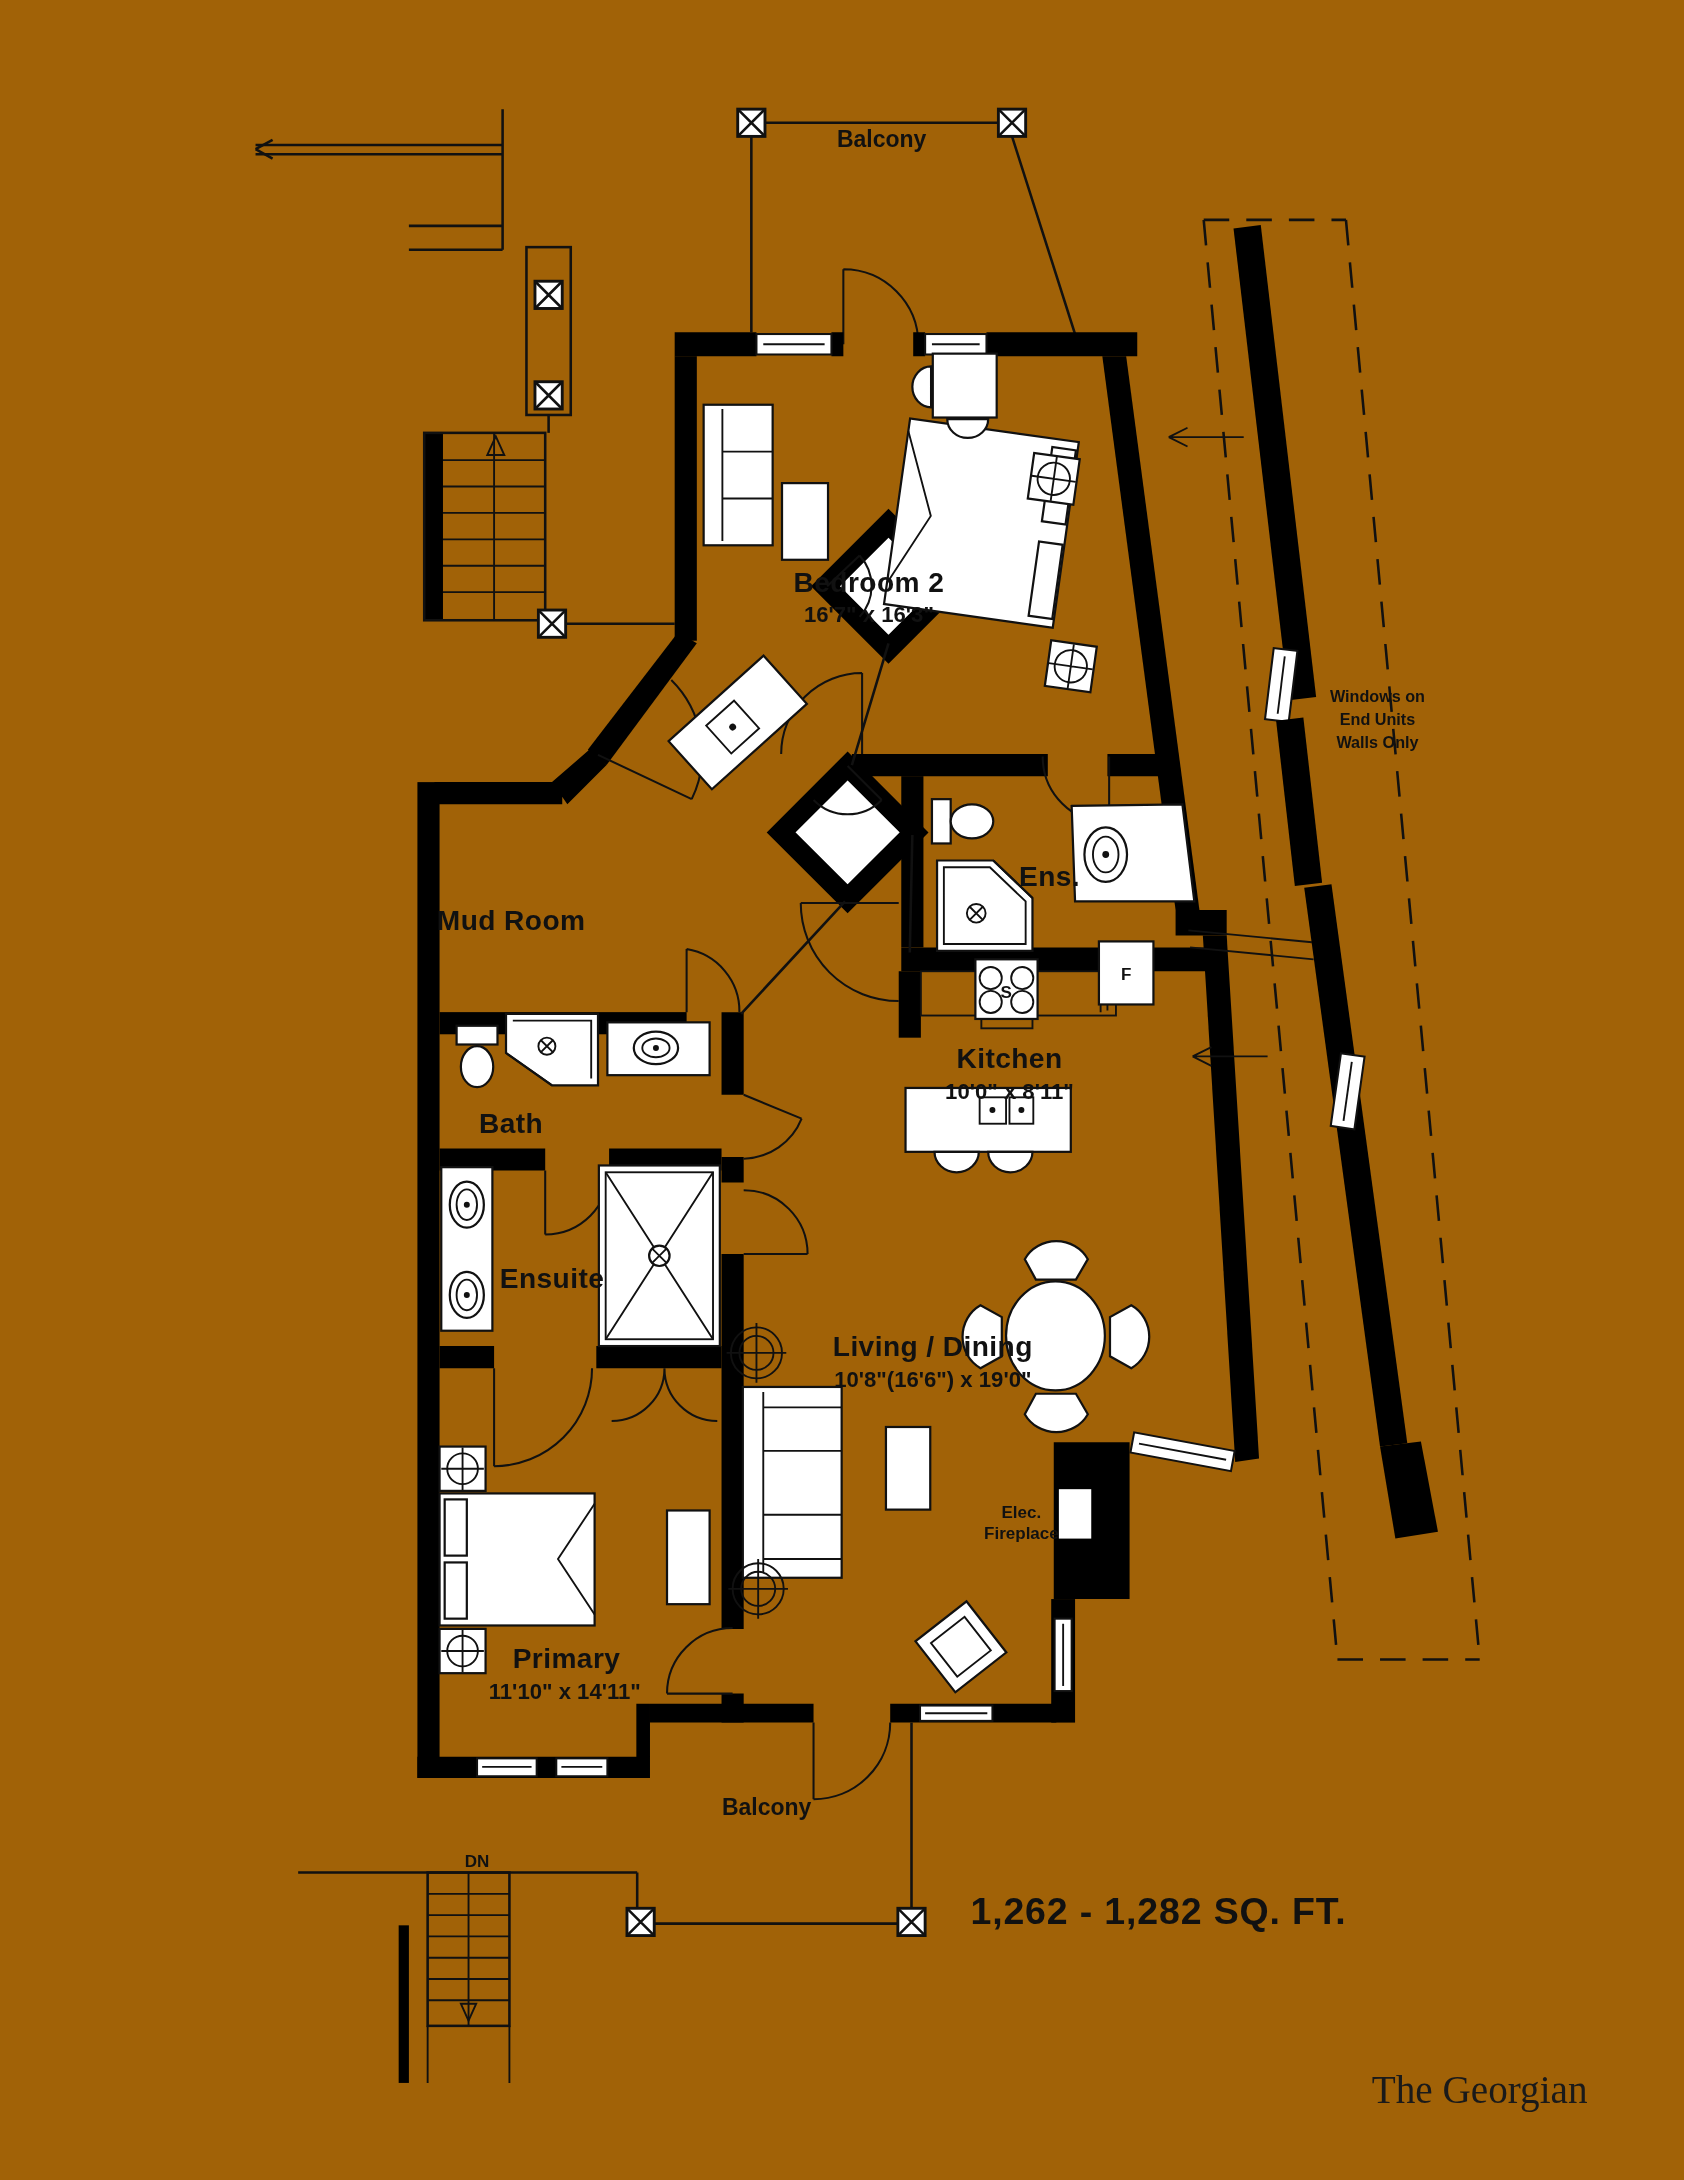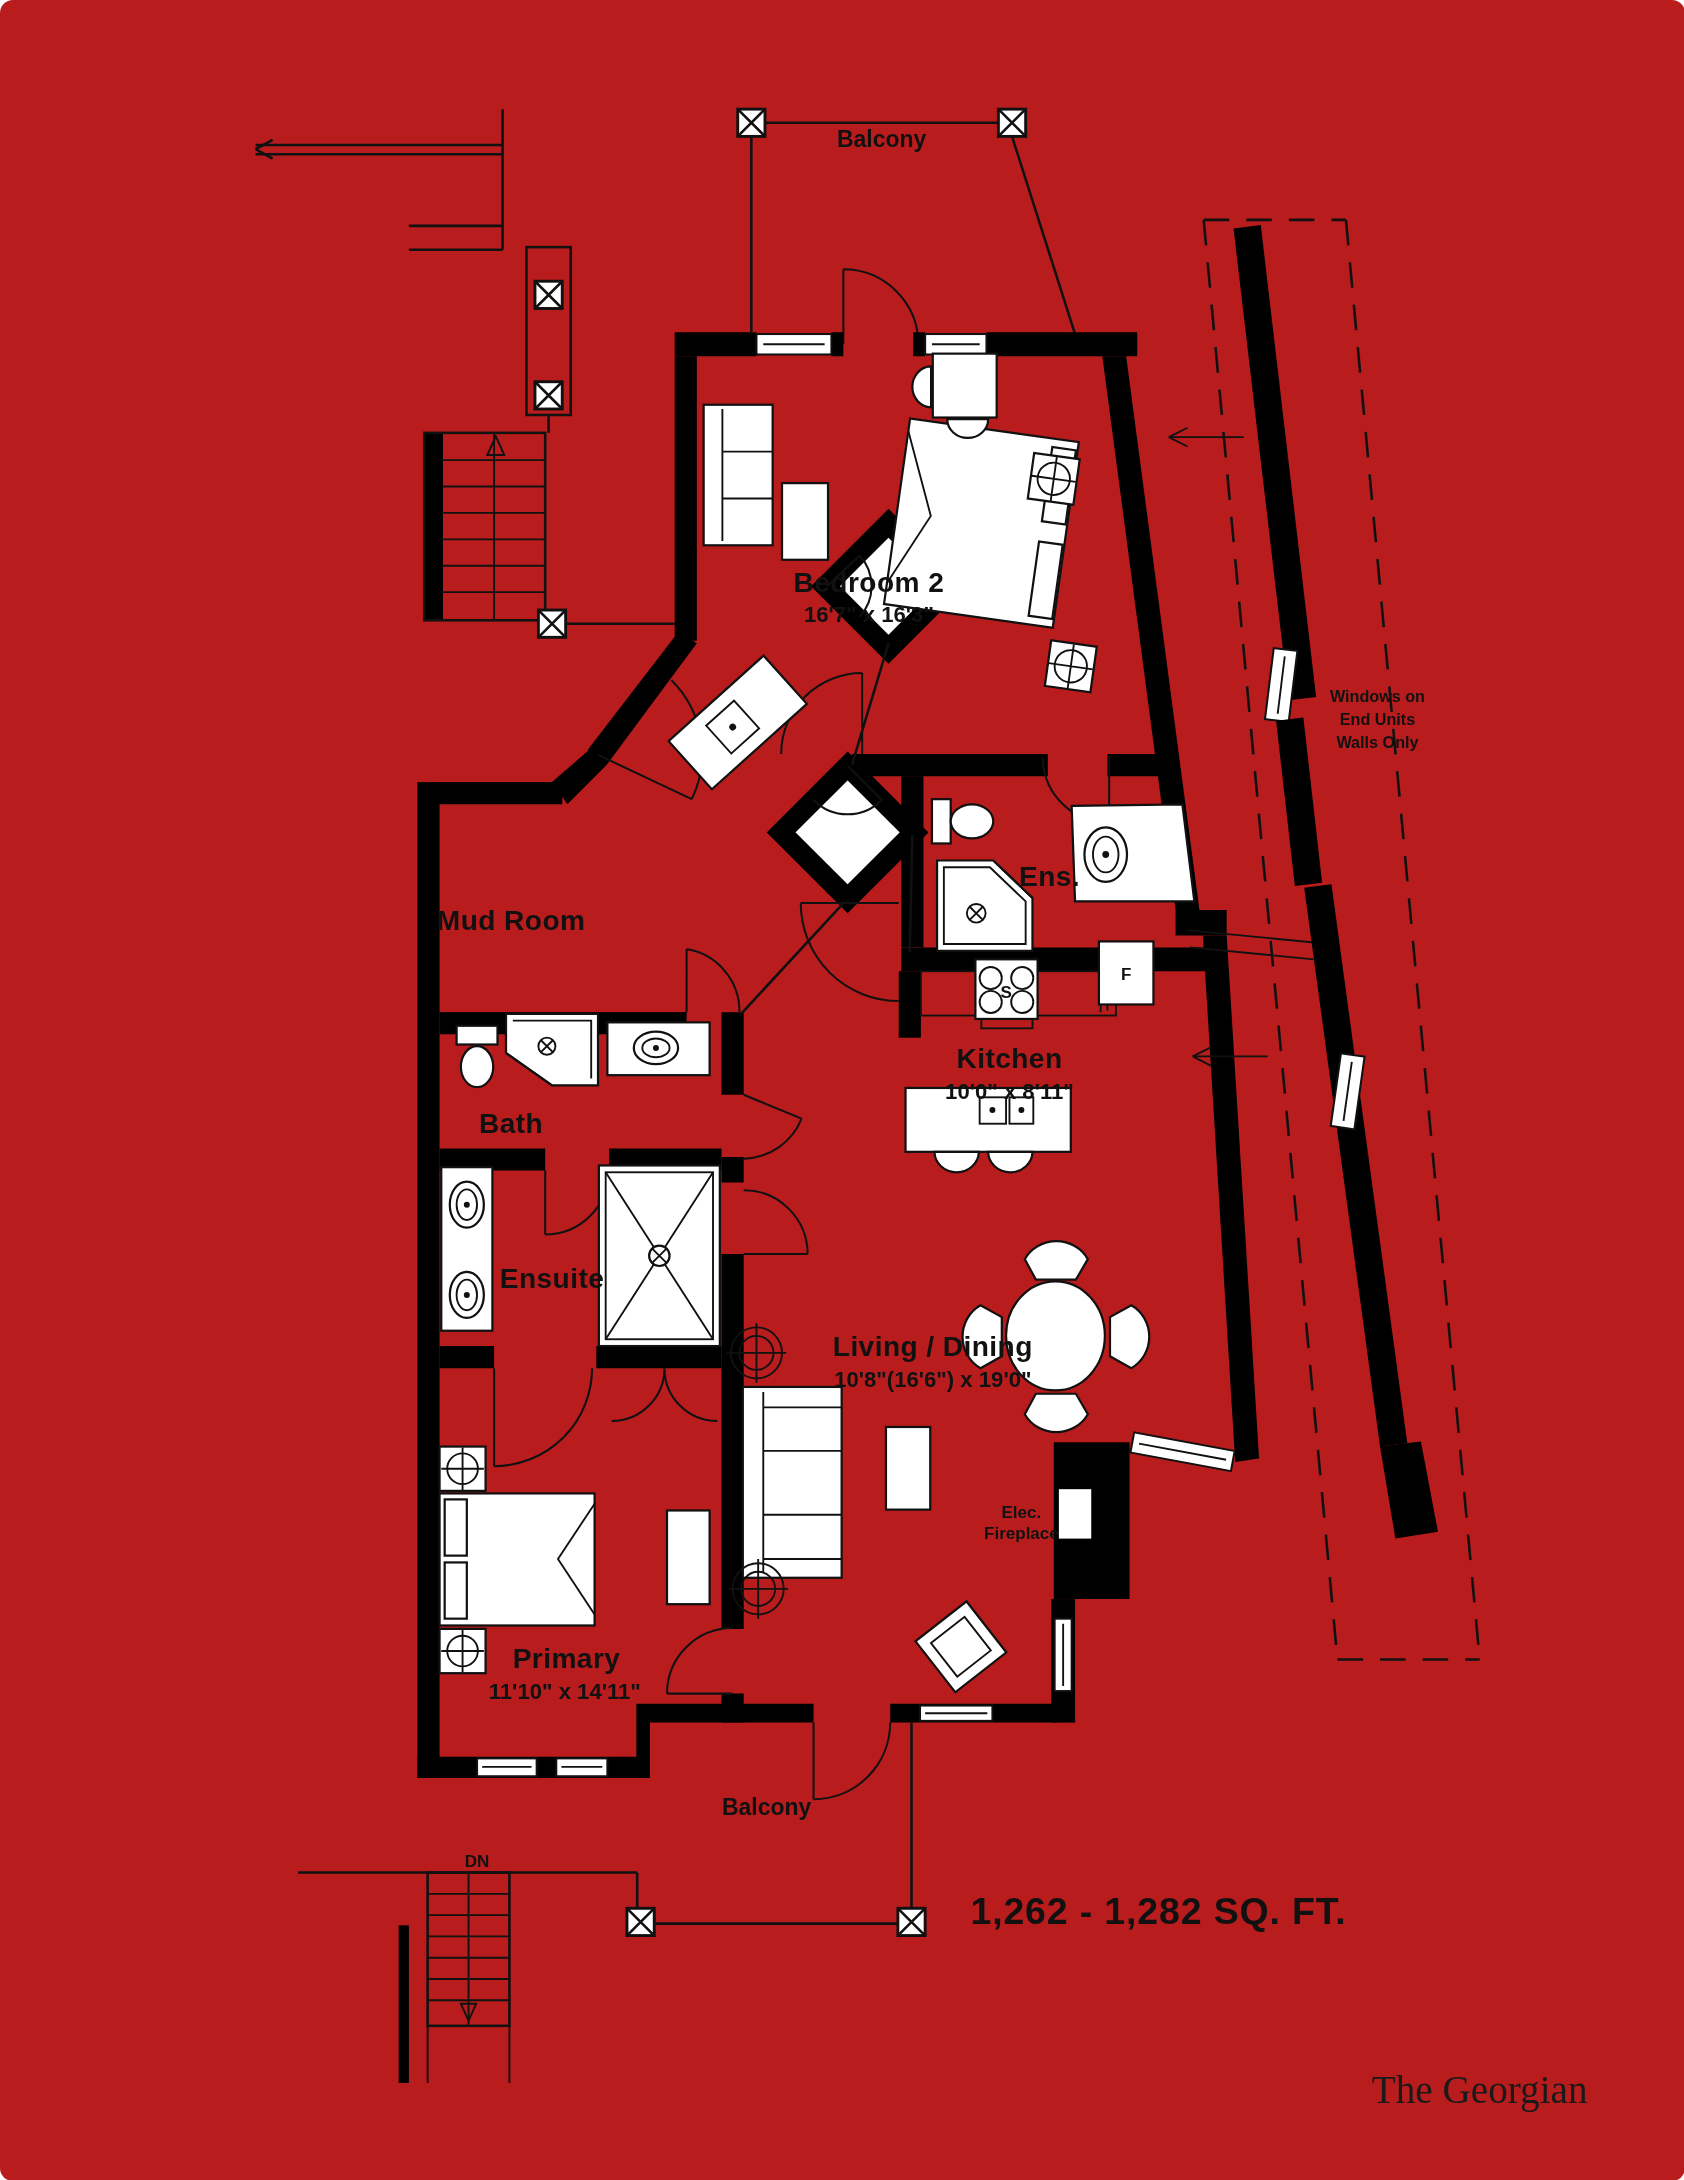--- a/index.html
+++ b/index.html
@@ -1,16 +1,16 @@
 <!DOCTYPE html>
 <html style="font-size:13.6px"><head>
 <meta charset="utf-8">
 <style>
   html,body{margin:0;padding:0;background:#ffffff;}
-  .page{width:1685px;height:2181px;background:#b91c1c;position:relative;overflow:hidden;border-radius:13px;}
+  .page{width:1685px;height:2181px;background:#a16207;position:relative;overflow:hidden;}
   svg{display:block;}
   .wall{fill:#000;stroke:none;}
   .thin{fill:none;stroke:#111;stroke-width:3;}
   .thin2{fill:none;stroke:#111;stroke-width:2.2;}
   .furn{fill:#fff;stroke:#111;stroke-width:2.6;}
   .furnln{fill:none;stroke:#111;stroke-width:2.2;}
   .door{fill:none;stroke:#111;stroke-width:2.4;}
   .win{fill:#fff;stroke:#111;stroke-width:2.4;}
   .dash{fill:none;stroke:#111;stroke-width:3;stroke-dasharray:30 20;}
   .xbox{fill:#fff;stroke:#111;stroke-width:3.4;}

